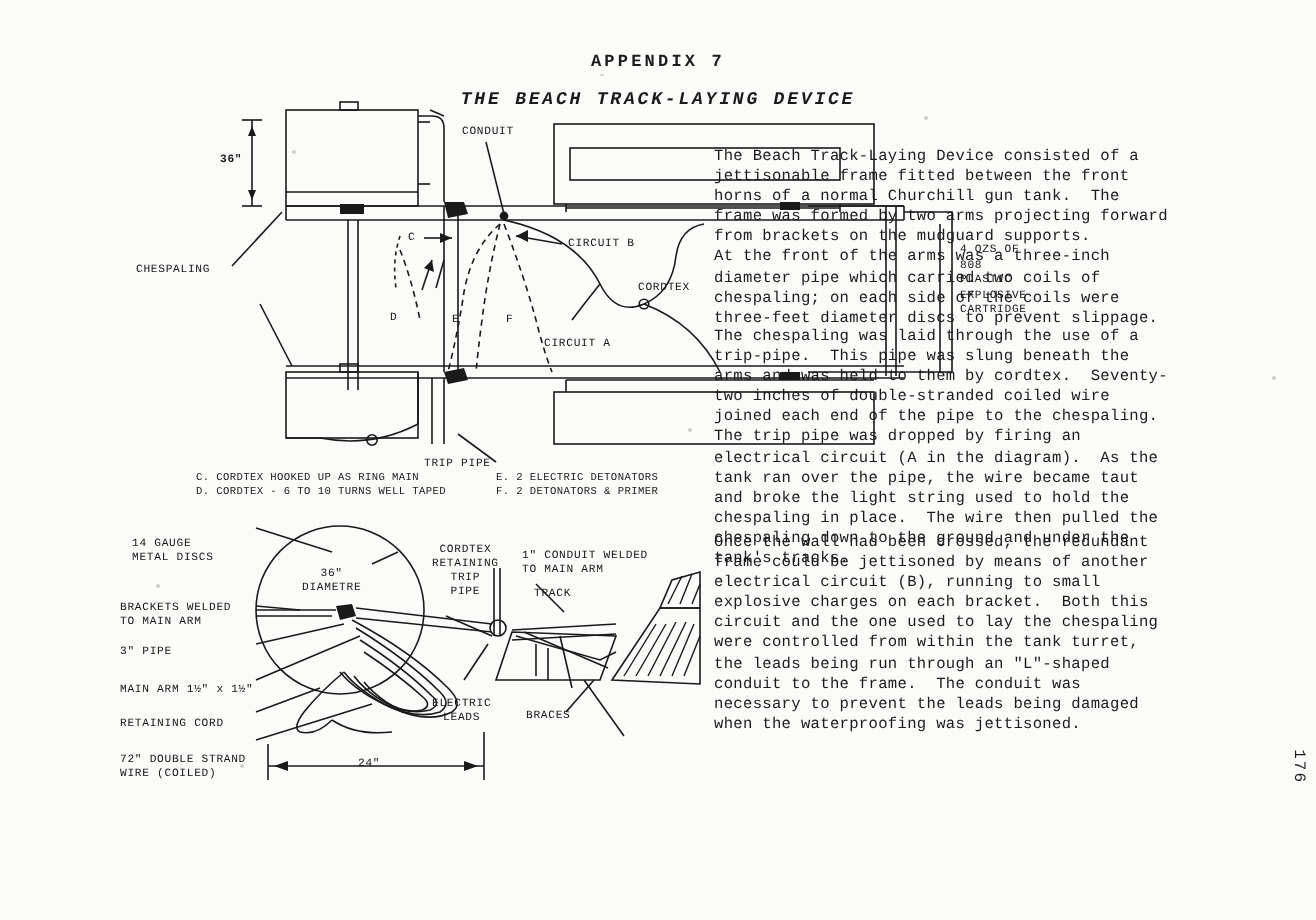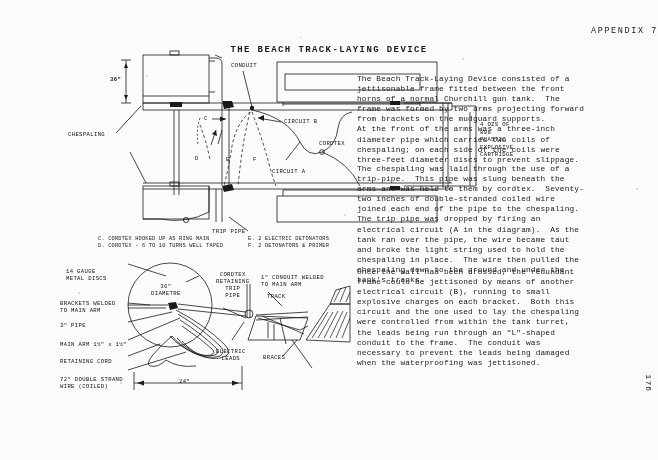--- a/index.html
+++ b/index.html
@@ -6,26 +6,26 @@
   body{
     width:658px;height:460px;position:relative;overflow:hidden;
     font-family:"Liberation Mono","DejaVu Sans Mono",monospace;
     color:#1b1b1b;
     background:#fbfbfa;
   }
   .page{position:absolute;inset:0;}
 
   
   #appendix-heading{
-    position:absolute;left:0;right:0;top:26px;text-align:right;
-    font-size:8.5px;font-weight:normal;letter-spacing:1.6px;
+    position:absolute;left:0;right:0;top:26px;text-align:center;
+    font-size:8.5px;font-weight:bold;letter-spacing:1.6px;
   }
   #doc-title{
     position:absolute;left:0;right:0;top:45px;text-align:center;
-    font-size:9px;font-weight:bold;letter-spacing:1.4px;
+    font-size:9px;font-weight:bold;letter-spacing:1.4px;font-style:italic;
   }
 
   
   .body-col{
     position:absolute;left:357px;width:286px;
     font-size:7.8px;line-height:10.1px;letter-spacing:.15px;
     white-space:pre-wrap;
   }
   #para-1{top:74px;}
   #para-2{top:164px;}

